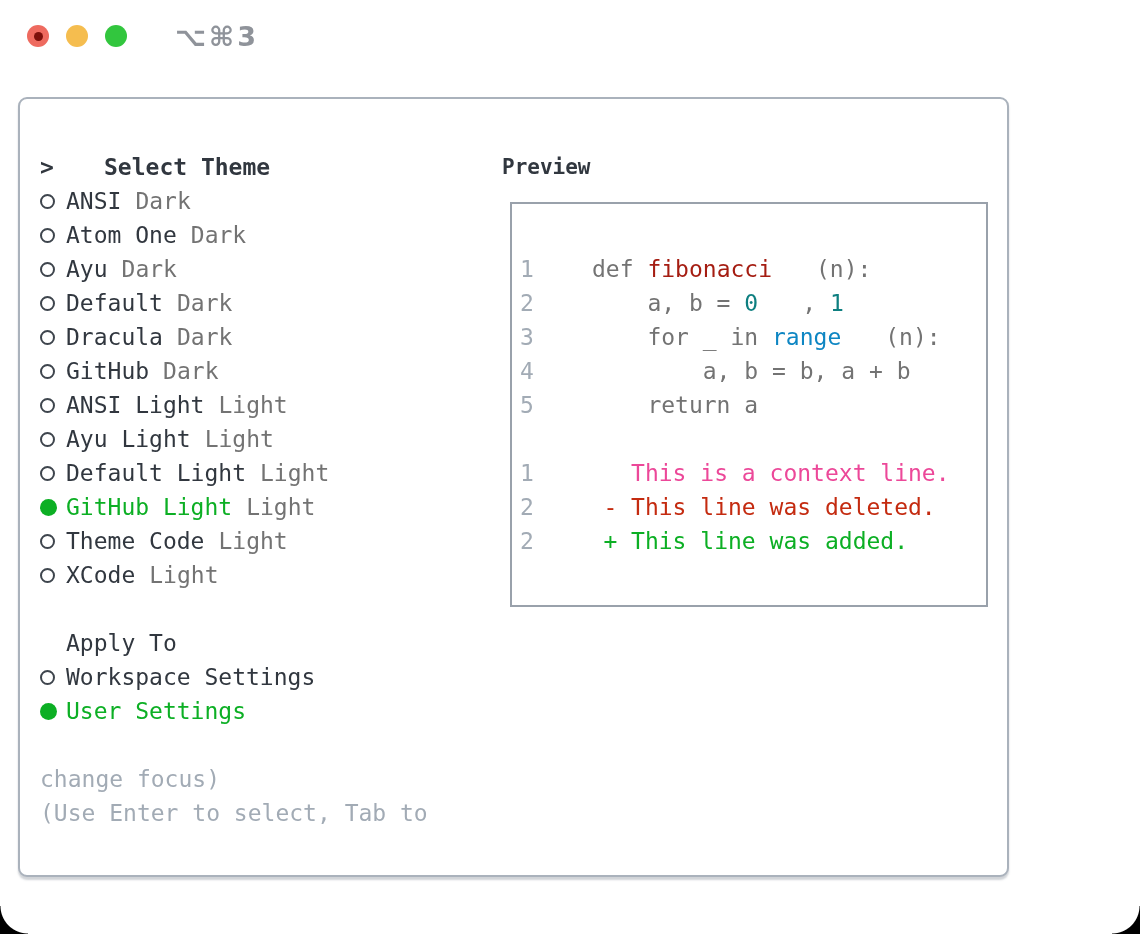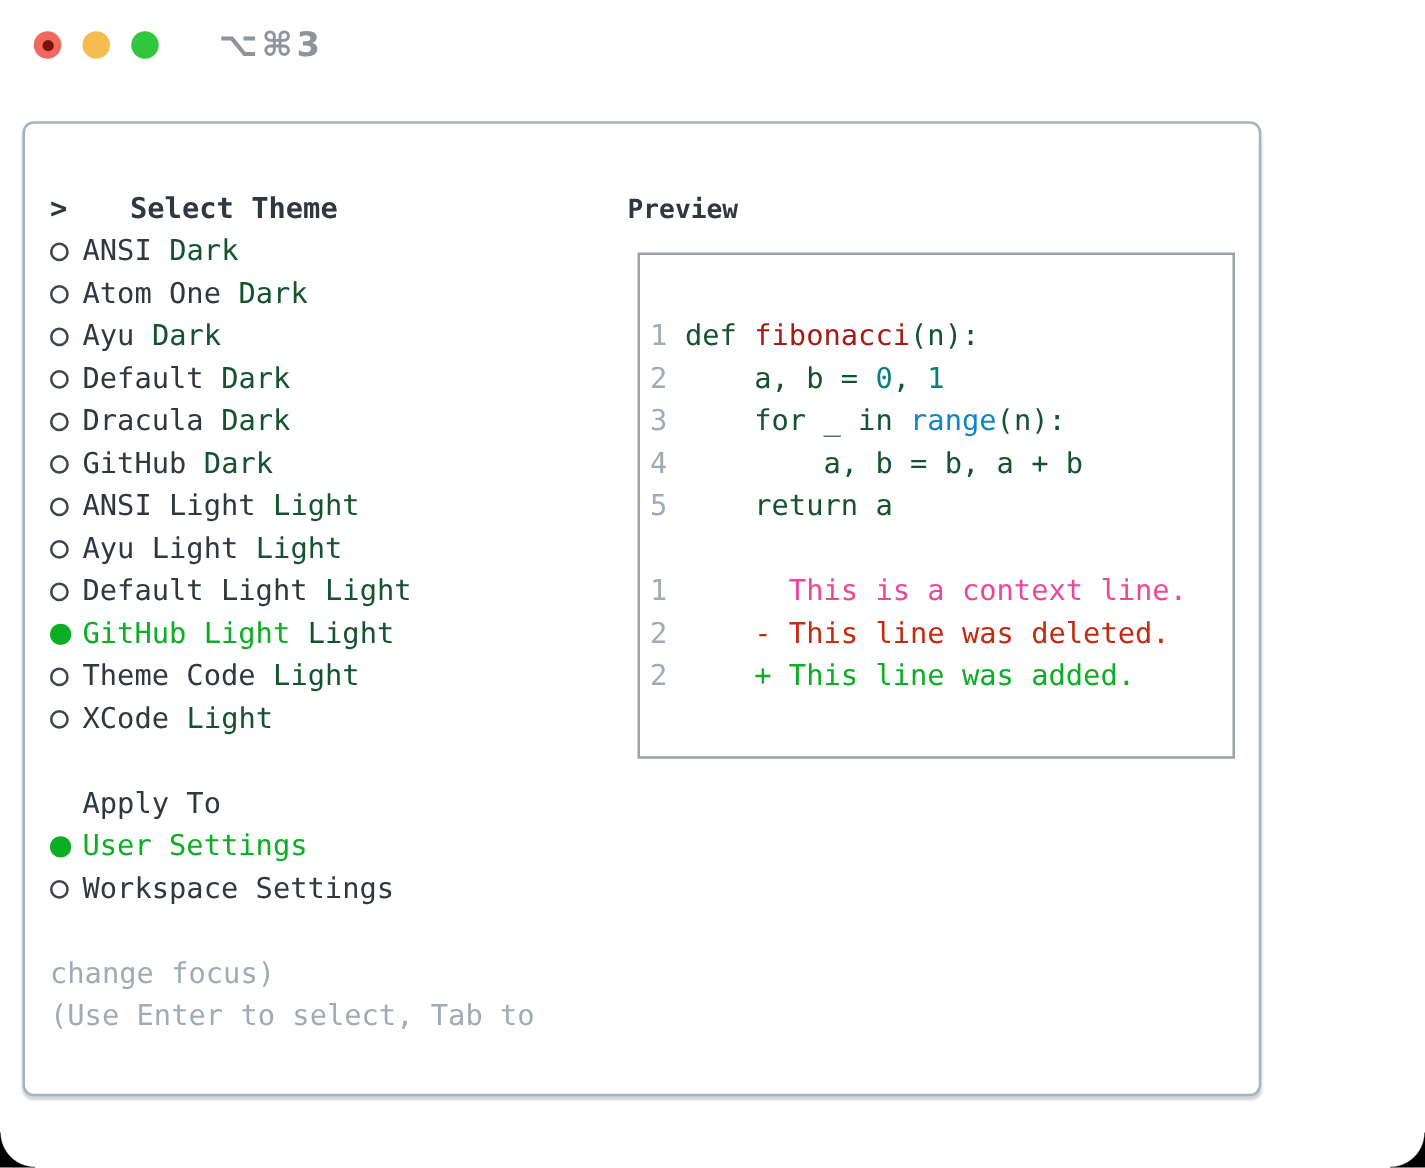--- a/index.html
+++ b/index.html
@@ -27,33 +27,33 @@
   }
   
   .menu { position:absolute; left:20px; top:51px; }
   .row { display:flex; align-items:center; height:34px; white-space:pre; font-size:23px; color:#31373f; }
   .icon-cell { width:26px; height:34px; display:flex; align-items:center; flex:none; }
   .radio { width:15px; height:15px; border:2px solid #3e454d; border-radius:50%; box-sizing:border-box; display:inline-block; }
   .radio.selected { width:17px; height:17px; border:none; background:#0caf24; }
   .prompt { width:26px; font-weight:bold; flex:none; }
   .menu-title { font-weight:bold;margin-left:38px; }
   .t-name.sel { color:#0caf24; }
-  .t-variant { color:#14532d; margin-left:14px; }
+  .t-variant { color:#737373; margin-left:14px; }
   .hint { color:#a2abb5; }
   
   .preview-title { position:absolute; left:482px; top:51px; height:34px; display:flex; align-items:center;
                    font-size:21px; font-weight:bold; color:#31373f; }
   .preview-box {
     position:absolute; left:490px; top:103px; width:478px; height:405px;
     border:2px solid #99a1ab; box-sizing:border-box; padding:48px 6px 0 8px; overflow:hidden;
   }
   .code-line { display:flex; height:34px; align-items:center; white-space:pre; font-size:23px; }
   .gutter { width:28px; flex:none; color:#a2abb5; }
   .seg { white-space:pre; }
-  .seg-plain    { color:#14532d; }
+  .seg-plain    { color:#737373;margin-left:44px; }
   .seg-function { color:#a51d12; }
   .seg-number   { color:#0e7f80; }
   .seg-builtin  { color:#0e86c3; }
   .seg-context  { color:#ec4899; }
   .seg-deleted  { color:#c42b10; }
   .seg-added    { color:#0caf24;text-align:right; }
   
   .corner { position:absolute; bottom:0; width:28px; height:28px; pointer-events:none; }
   .corner.bl { left:0;  background:radial-gradient(circle 28px at 100% 0%, rgba(0,0,0,0) 27px, #000 28px); }
   .corner.br { right:0; background:radial-gradient(circle 28px at 0% 0%,   rgba(0,0,0,0) 27px, #000 28px); }
@@ -90,22 +90,22 @@
         <div class="row"><span class="icon-cell"><span class="radio selected"></span></span><span class="t-name sel">GitHub Light</span><span class="t-variant">Light</span></div>
         <div class="row"><span class="icon-cell"><span class="radio"></span></span><span class="t-name">Theme Code</span><span class="t-variant">Light</span></div>
         <div class="row"><span class="icon-cell"><span class="radio"></span></span><span class="t-name">XCode</span><span class="t-variant">Light</span></div>
       </div>
     <div class="row"></div>
     <div class="row">
       <span class="icon-cell"></span>
       <span>Apply To</span>
     </div>
     <div id="apply-list">
+        <div class="row"><span class="icon-cell"><span class="radio"></span></span><span class="t-name">Workspace Settings</span></div>
         <div class="row"><span class="icon-cell"><span class="radio selected"></span></span><span class="t-name sel">User Settings</span></div>
-        <div class="row"><span class="icon-cell"><span class="radio"></span></span><span class="t-name">Workspace Settings</span></div>
       </div>
     <div class="row"></div>
     <div class="row">
       <span class="hint">change focus)</span>
     </div>
     <div class="row">
       <span class="hint">(Use Enter to select, Tab to</span>
     </div>
   </div>
 

